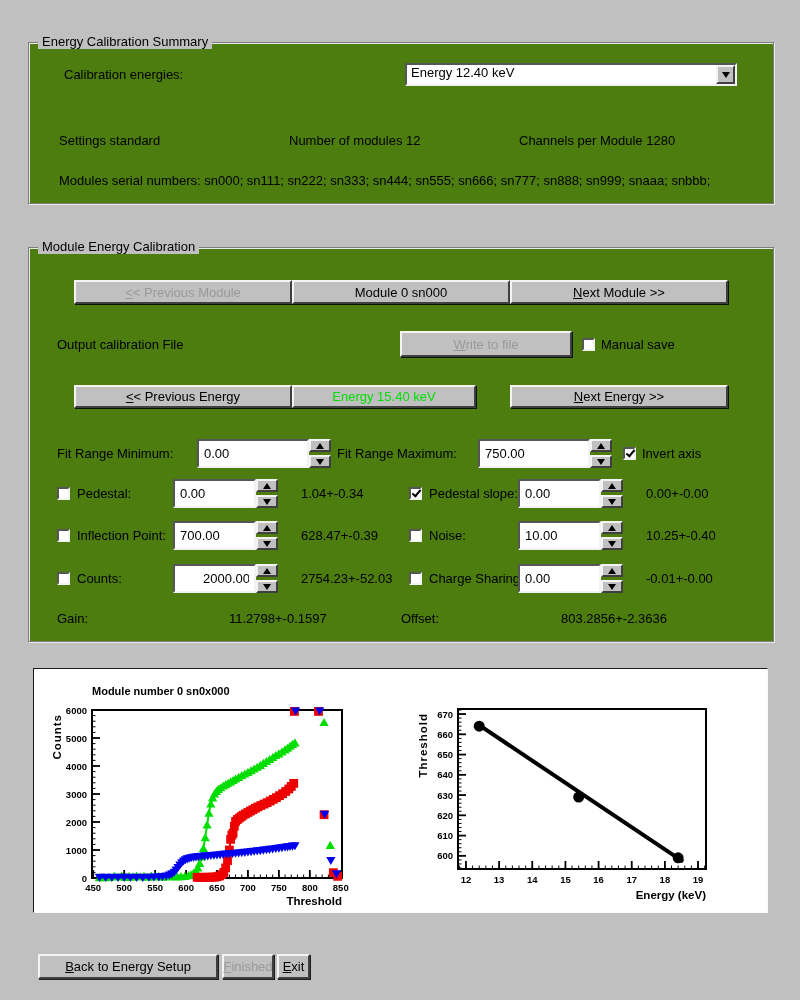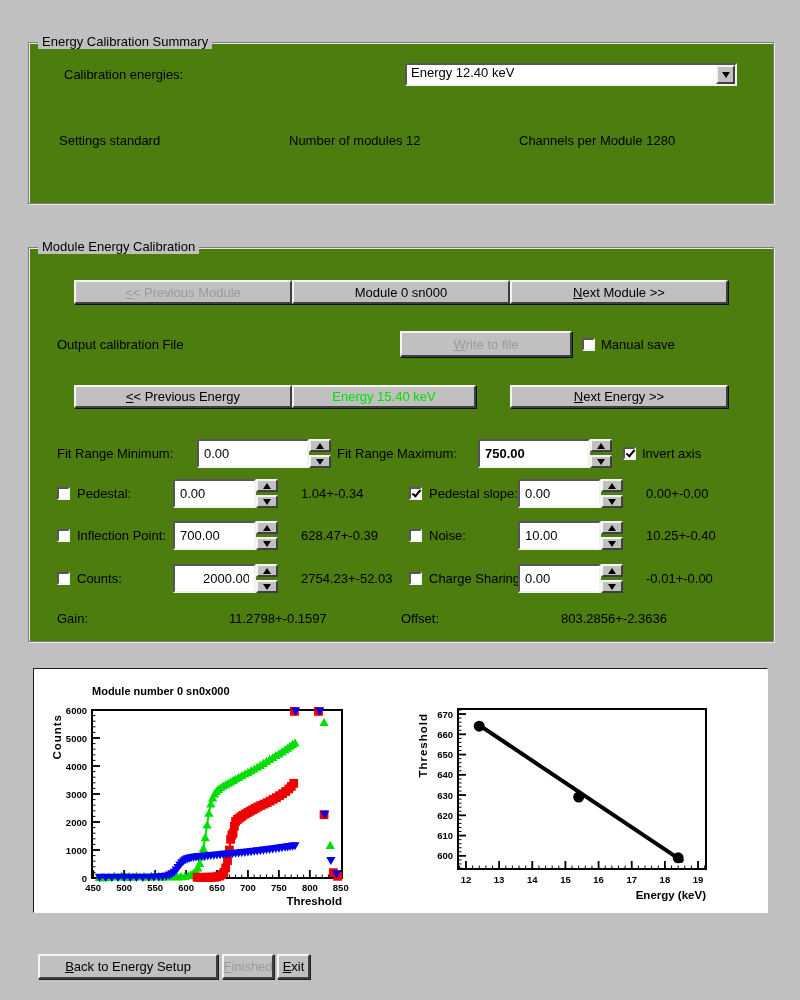--- a/index.html
+++ b/index.html
@@ -83,20 +83,21 @@
     <span class="combo-text">Energy 12.40 keV</span>
     <span class="combo-btn">
         <span class="tri-dn"></span>
       </span>
   </div>
 
   <span class="lbl" style="left:30px;top:90px;">Settings standard</span>
   <span class="lbl" style="left:260px;top:90px;">Number of modules 12</span>
   <span class="lbl" style="left:490px;top:90px;">Channels per Module 1280</span>
 
+  <span class="lbl" style="left:30px;top:130px;">Modules serial numbers: sn000; sn111; sn222; sn333; sn444; sn555; sn666; sn777; sn888; sn999; snaaa; snbbb;</span>
 </div>
 
 <div class="groupbox" style="left:28px;top:247px;width:744px;height:393px;">
   <span class="grouplabel">Module Energy Calibration</span>
 
   <div class="btn disabled" style="left:45px;top:32px;width:218px;height:24px;"><u>&lt;</u>&lt; Previous Module</div>
   <div class="btn" style="left:263px;top:32px;width:218px;height:24px;">Module 0 sn000</div>
   <div class="btn" style="left:481px;top:32px;width:218px;height:24px;"><u>N</u>ext Module &gt;&gt;</div>
 
   <span class="lbl" style="left:28px;top:89px;">Output calibration File</span>
@@ -112,21 +113,21 @@
   <input class="entry-num" style="left: 168px; top: 191px; width: 112px; height: 29px;" value="0.00">
   <span class="spinner" style="left:280px;top:191px;height:29px;">
     <span class="spinbtn">
         <span class="tri-up"></span>
       </span>
     <span class="spinbtn">
         <span class="tri-dn"></span>
       </span>
   </span>
   <span class="lbl" style="left:308px;top:198px;text-align:right;">Fit Range Maximum:</span>
-  <input class="entry-num" style="left: 449px; top: 191px; width: 112px; height: 29px; font-weight: bold;" value="750.00">
+  <input class="entry-num" style="left: 449px; top: 191px; width: 112px; height: 29px;" value="750.00">
   <span class="spinner" style="left:561px;top:191px;height:29px;">
     <span class="spinbtn">
         <span class="tri-up"></span>
       </span>
     <span class="spinbtn">
         <span class="tri-dn"></span>
       </span>
   </span>
   <span class="checkbox checked" style="left:594px;top:199px;"></span>
   <span class="lbl" style="left:613px;top:198px;">Invert axis</span>

